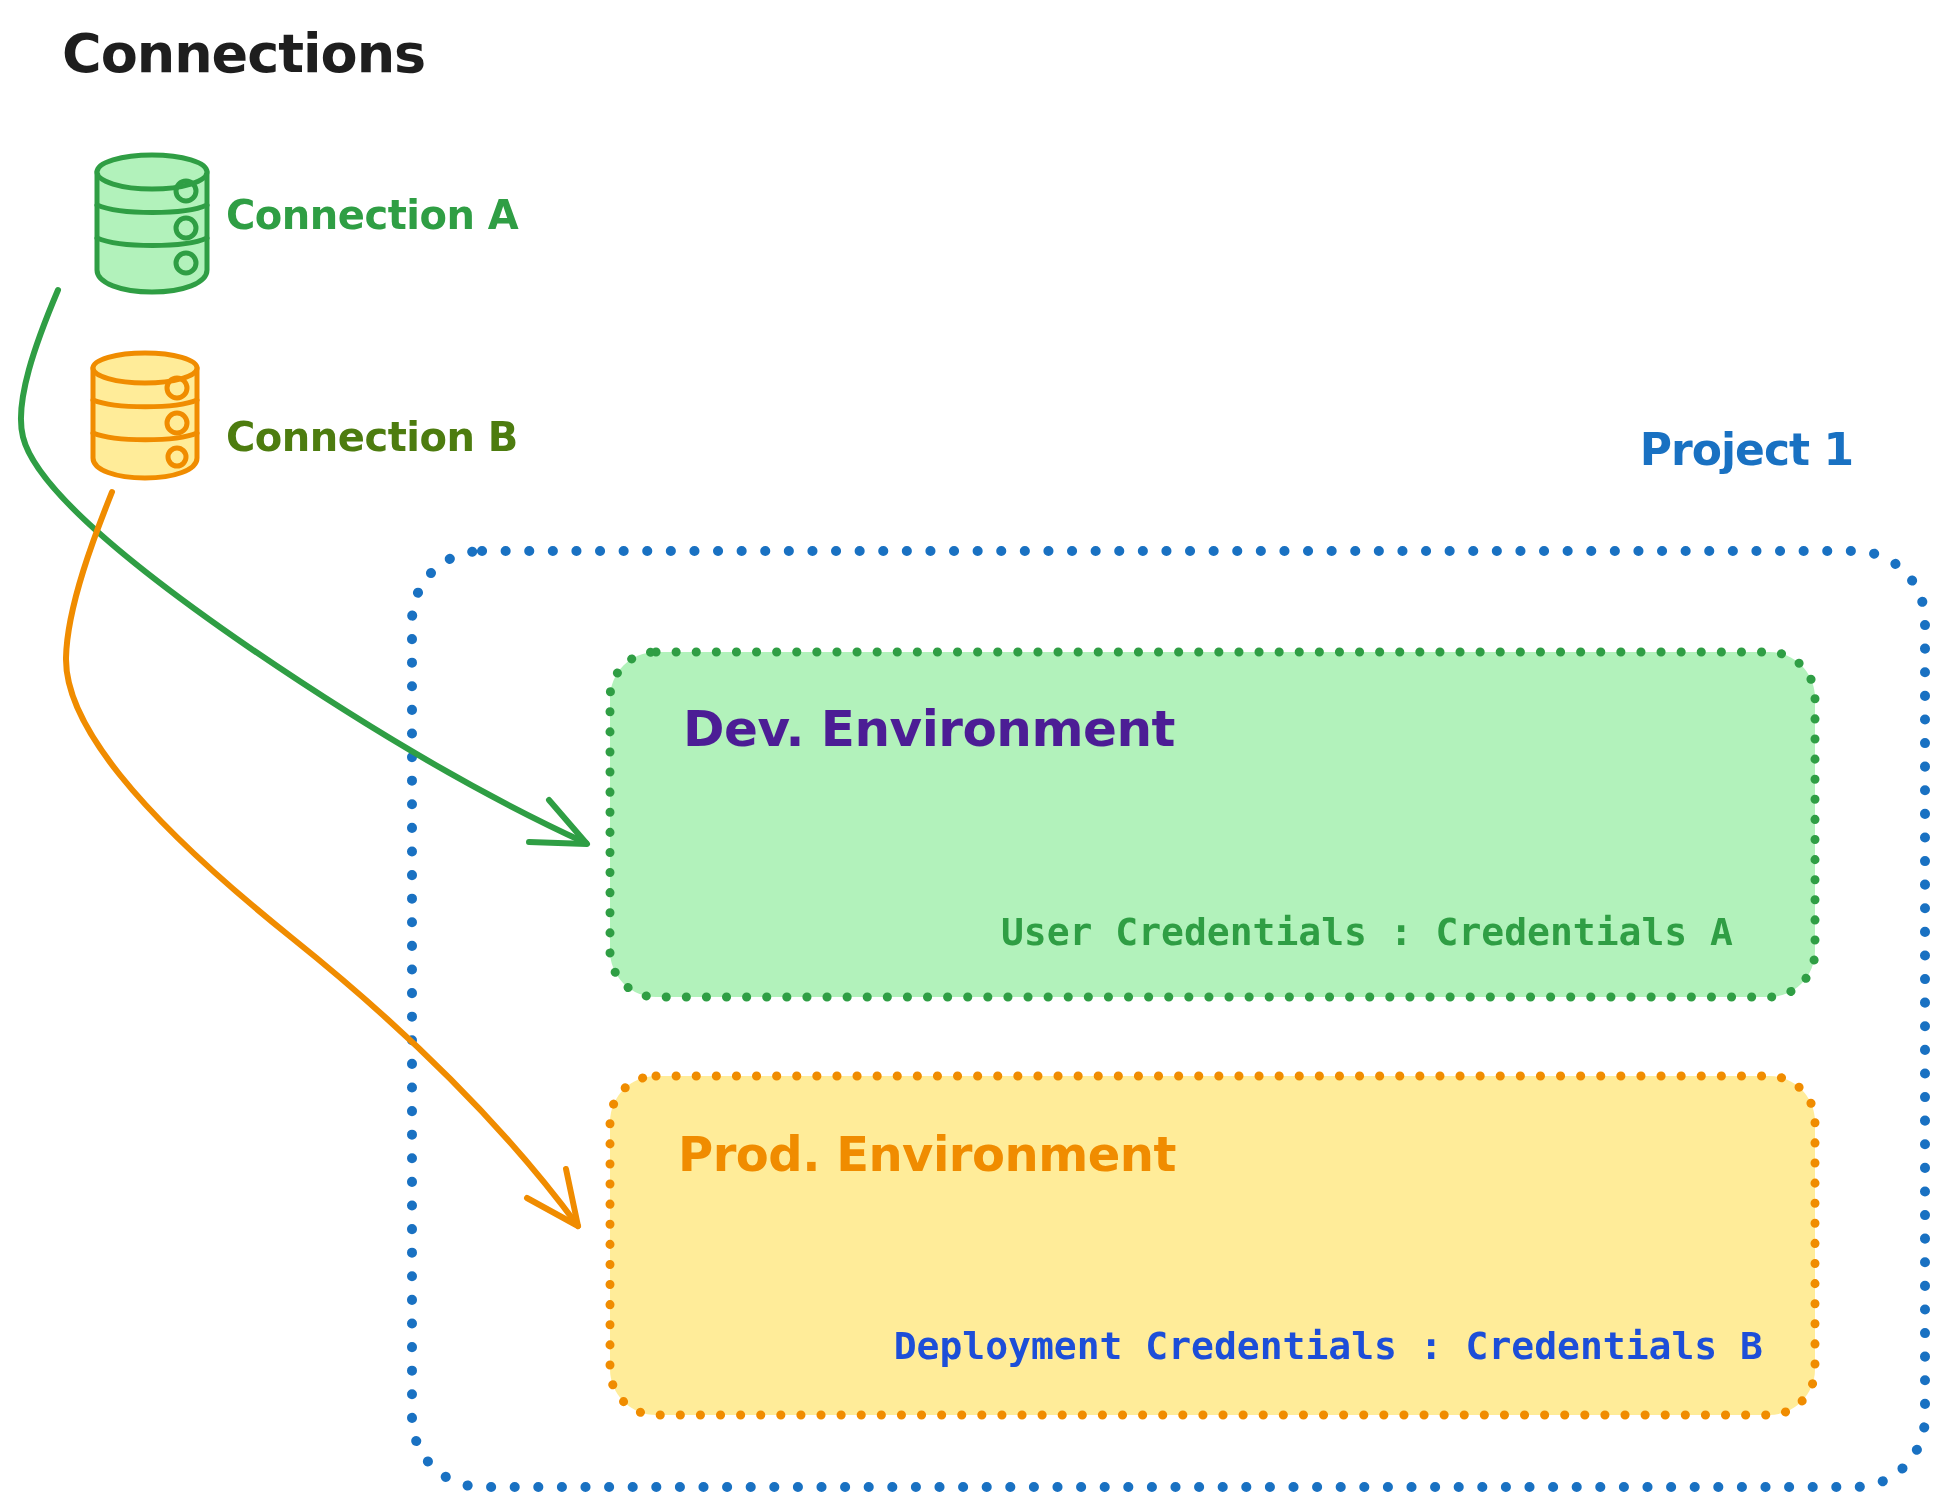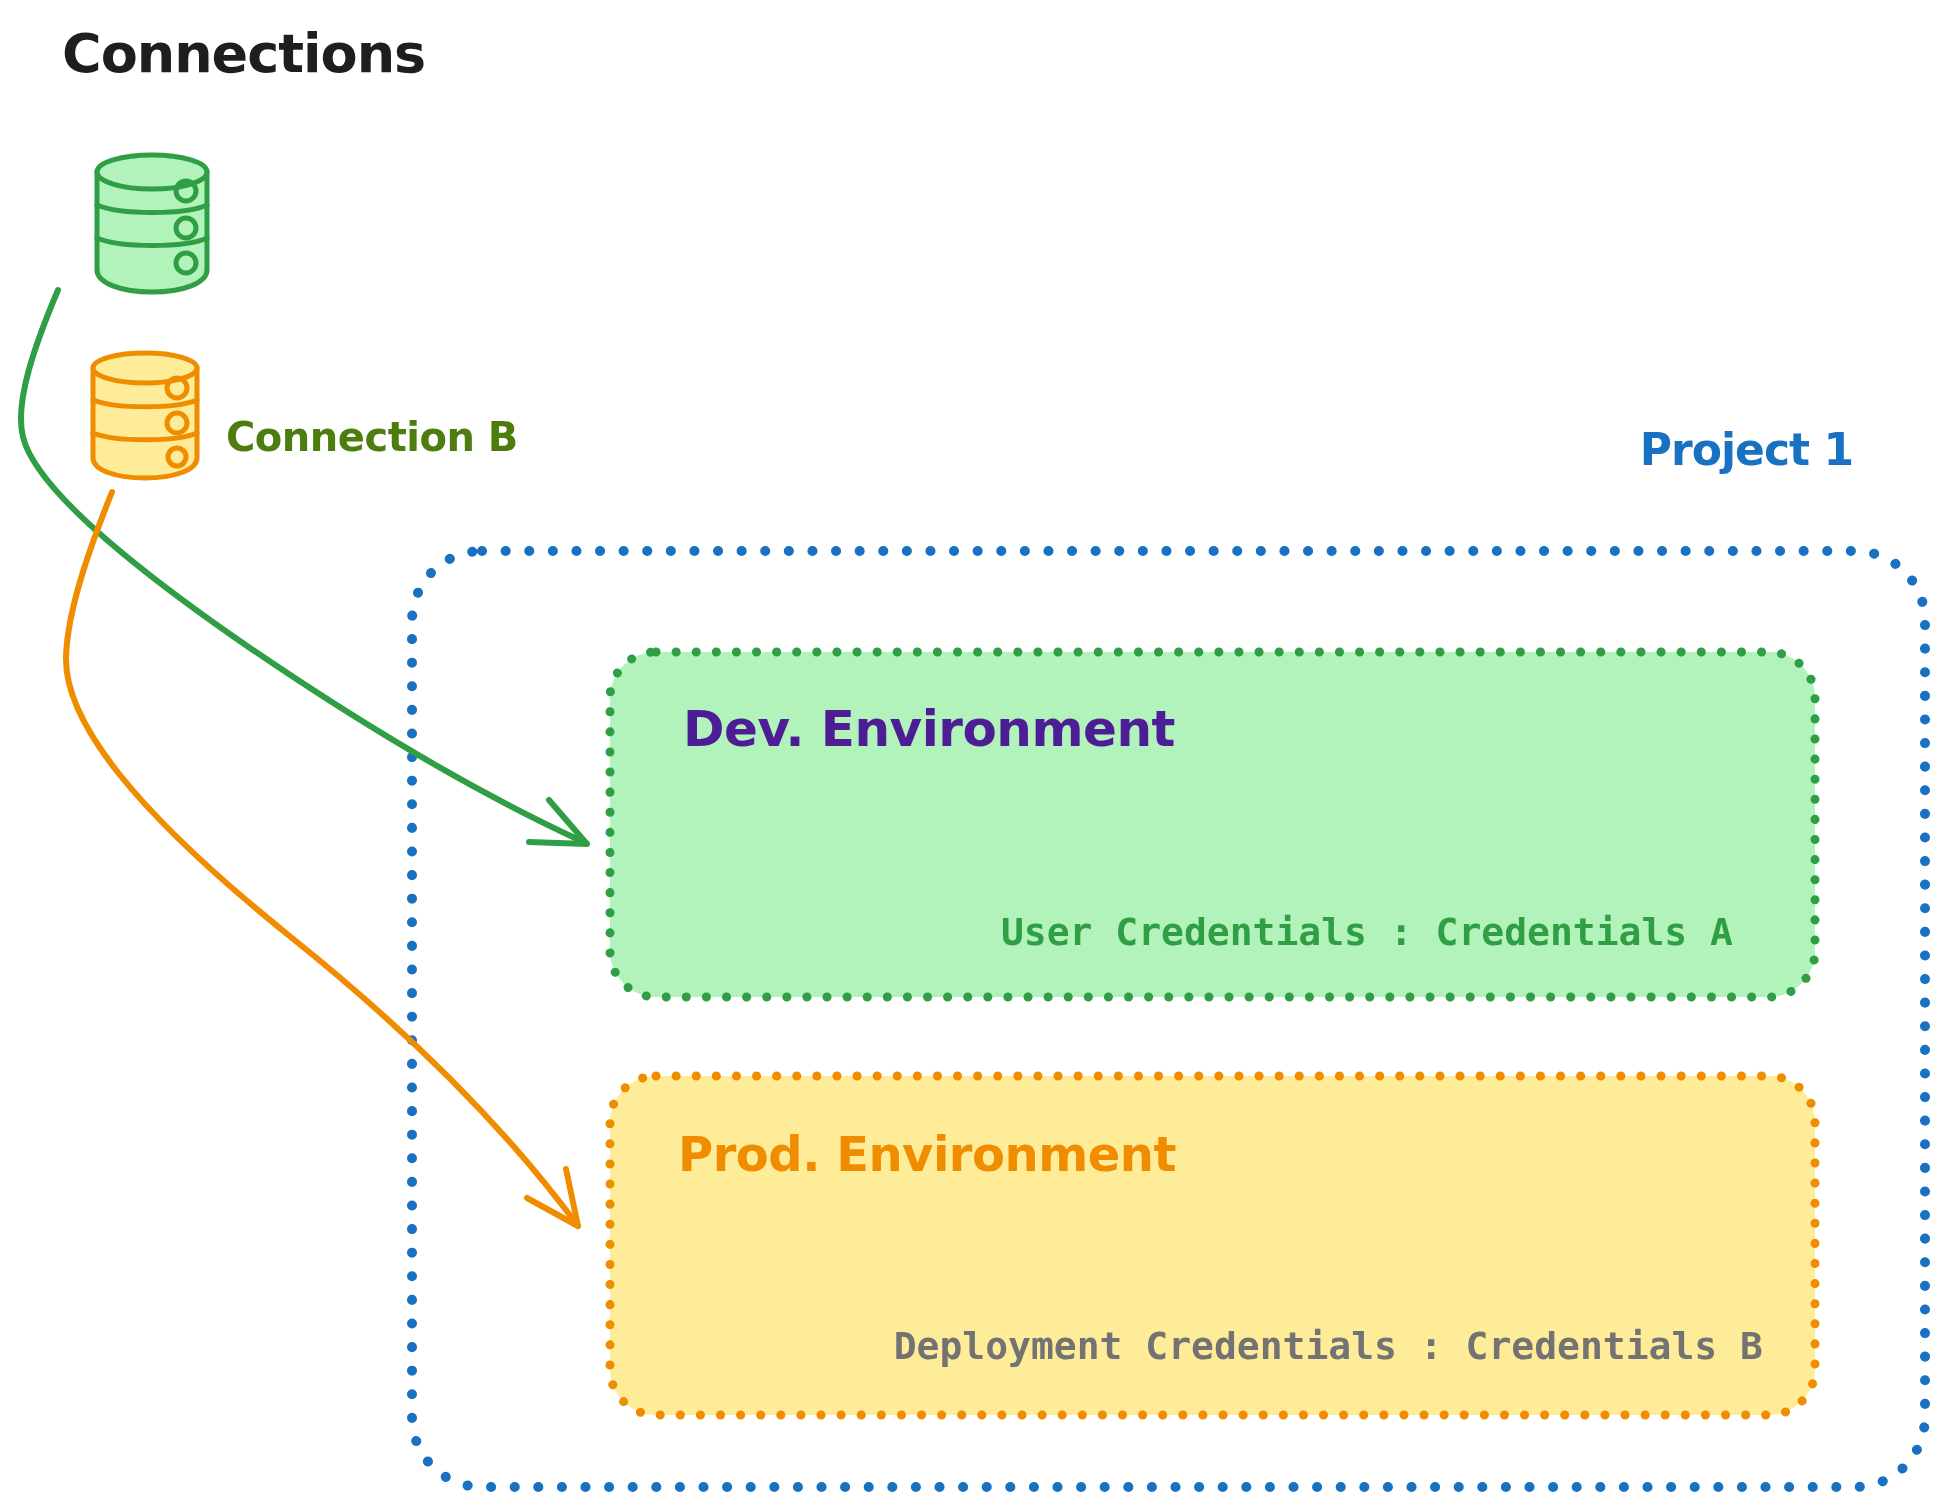--- a/index.html
+++ b/index.html
@@ -55,21 +55,21 @@
   .dev-title  { left: 683px; top: 700px;  font-size: 50px; color: #4c1d95; }
   .prod-title { left: 678px; top: 1126px; font-size: 48px; color: #f08c00; }
 
   .creds {
     font-family: "DejaVu Sans Mono", "Liberation Mono", monospace;
     font-size: 38px;
     font-weight: bold;
     text-align: right;
   }
   .dev-creds  { left: 610px; top: 910px;  width: 1123px; color: #2f9e44; }
-  .prod-creds { left: 610px; top: 1324px; width: 1153px; color: #737373; }
+  .prod-creds { left: 610px; top: 1324px; width: 1153px; color: #1d4ed8; }
 </style>
 </head>
 <body>
 
 <div id="canvas">
 
   <svg id="shapes" width="1948" height="1506" viewBox="0 0 1948 1506">
 
     <rect x="412" y="551" width="1513" height="936" rx="70" ry="70" fill="none" stroke="#1971c2" stroke-width="10" stroke-linecap="round" stroke-dasharray="0.1 23.5"></rect>
 
@@ -103,20 +103,21 @@
     </g>
 
     <g stroke="#f08c00" stroke-width="6" stroke-linecap="round" stroke-linejoin="round" fill="none">
       <path d="M 112 492 C 96 532 67 606 66 658 C 65 722 135 812 292 938 C 428 1047 516 1142 578 1226"></path>
       <polyline points="527,1198 578,1226 566,1169"></polyline>
     </g>
   </svg>
 
   <div class="abs main-title">Connections</div>
 
+  <div class="abs conn-label conn-a">Connection A</div>
 
   <div class="abs conn-label conn-b">Connection B</div>
 
   <div class="abs project-label">Project 1</div>
 
   <div class="abs env-title dev-title">Dev. Environment</div>
 
   <div class="abs creds dev-creds">User Credentials : Credentials A</div>
 
   <div class="abs env-title prod-title">Prod. Environment</div>

